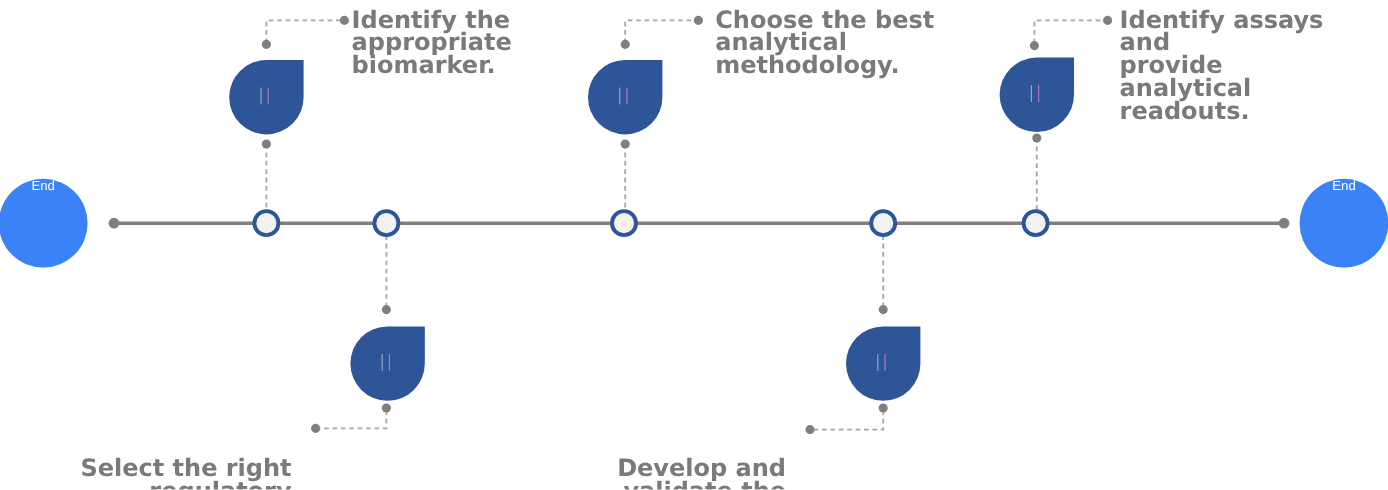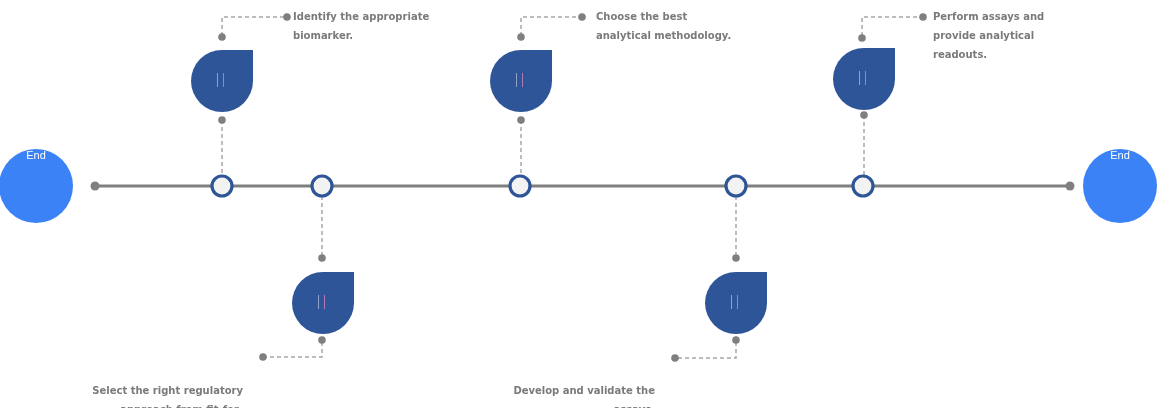--- a/index.html
+++ b/index.html
@@ -8,21 +8,21 @@
   #stage { position: absolute; left: 0; top: 0; width: 1157px; height: 408px; }
   .endcap { position: absolute; width: 74px; height: 74px; border-radius: 50%;
             background: #3b82f6; color: #ffffff; display: flex; align-items: flex-start;
             justify-content: center; font-size: 11px; font-family: "Liberation Sans", sans-serif; }
   .drop { position: absolute; width: 62px; height: 62px; background: #2e5597;
           border-radius: 50% 0 50% 50%; }
   .drop .glyph { position: absolute; left: 24px; top: 23px; width: 14px; height: 16px; }
   .drop .glyph i { position: absolute; top: 0; width: 1px; height: 14px; background: #8fa3cf; }
   .drop .glyph i.a { left: 2px; }
   .drop .glyph i.b { left: 8px; background: #b07ab8; }
-  .label { position: absolute; color: #7a7a7a; font-weight: bold; font-size: 10px;
+  .label { position: absolute; color: #7a7a7a; font-weight: bold; font-size: 20px;
            line-height: 19px; font-family: "DejaVu Sans", sans-serif; white-space: pre-line; }
   .label.right { text-align: right; margin-top: 34px; }
 </style>
 </head>
 <body>
 
 <div id="stage">
   <svg id="lines" width="1157" height="408" style="position:absolute;left:0;top:0;">
     <line x1="95" y1="186" x2="1070" y2="186" stroke="#7f7f7f" stroke-width="3"></line>
     <circle cx="95" cy="186" r="4.5" fill="#7f7f7f"></circle>
@@ -127,16 +127,16 @@
 
   <div class="label" style="left:293px; top:7px; width:220px;">Identify the appropriate
 biomarker.</div>
   <div class="label right" style="left:10px; top:347px; width:233px;">Select the right regulatory
 approach from fit-for-
 purpose to full compliance.</div>
   <div class="label right" style="left:430px; top:347px; width:225px;">Develop and validate the
 assays.</div>
   <div class="label" style="left:596px; top:7px; width:220px;">Choose the best
 analytical methodology.</div>
-  <div class="label" style="left:933px; top:7px; width:200px;">Perform assays and
+  <div class="label" style="left:933px; top:7px; width:200px;">Identify assays and
 provide analytical
 readouts.</div>
 </div>
 
 </body></html>

